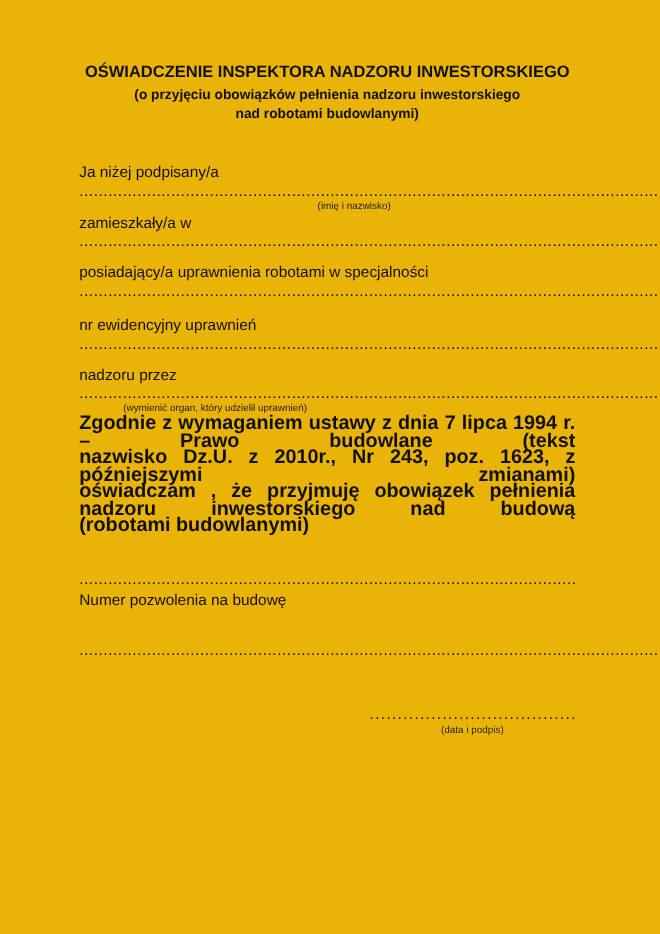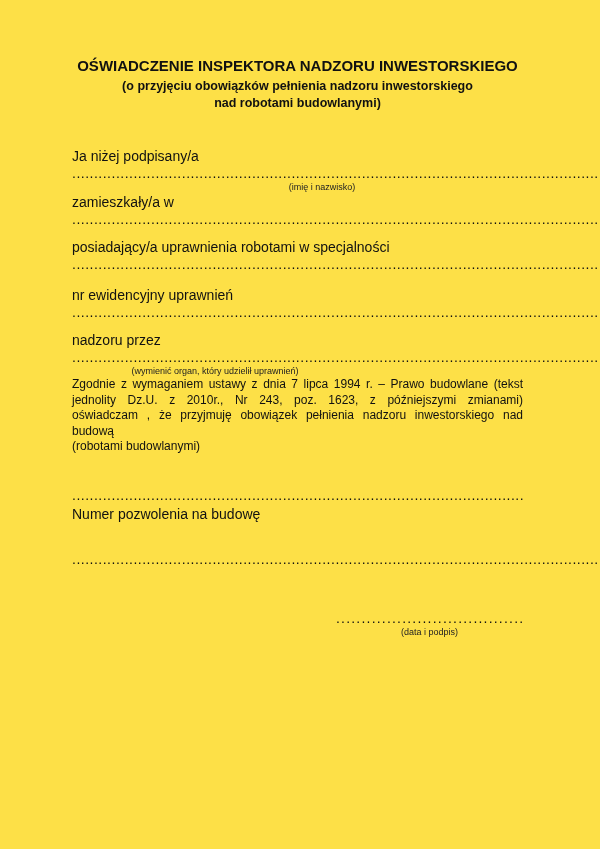--- a/index.html
+++ b/index.html
@@ -3,21 +3,21 @@
 <meta charset="utf-8">
 <style>
   html, body {
     margin: 0;
     padding: 0;
     background: #ffffff;
   }
   .page {
     width: 600px;
     height: 849px;
-    background: #fde047;
+    background: #eab308;
     color: #111111;
     font-family: "Liberation Sans", "DejaVu Sans", sans-serif;
     overflow: hidden;
     box-sizing: border-box;
   }
   .content {
     padding: 0 77px 0 72px;
   }
   .title-block {
     padding-top: 57px;
@@ -51,33 +51,34 @@
     white-space: nowrap;
     letter-spacing: 0.5px;
     font-size: 14px;
   }
   .caption {
     font-size: 9px;
     line-height: 11px;
     color: #222222;
   }
   .caption-name   { margin-left: 150px; width: 200px; text-align: center; }
-  .caption-organ  { margin-left: 40px;  width: 206px; text-align: center; }
+  .caption-organ  { margin-left: 40px;  width: 206px; text-align: left; }
   .caption-object { text-align: center; }
 
   .row-1 { margin-top: 36px; }
   .row-2 { margin-top: 1px; }
   .row-3 { margin-top: 11px; }
   .row-4 { margin-top: 14px; }
   .row-5 { margin-top: 11px; }
 
   .statement {
     margin-top: 0;
-    font-size: 12px;
+    font-size: 18px;
     line-height: 15.5px;
+    font-weight: bold;
   }
   .statement .jline {
     text-align: justify;
     text-align-last: justify;
   }
 
   .dotline {
     margin-top: 32px;
     font-size: 14px;
     line-height: 16px;
@@ -141,21 +142,21 @@
     </div>
 
     <div class="frow row-5">
       <span class="label">nadzoru przez</span>
       <span class="dots">........................................................................................................................................................................................................</span>
     </div>
     <div class="caption caption-organ">(wymienić organ, który udzielił uprawnień)</div>
 
     <div class="statement">
       <div class="jline">Zgodnie z wymaganiem ustawy z dnia 7 lipca 1994 r. – Prawo budowlane (tekst</div>
-      <div class="jline">jednolity Dz.U. z 2010r., Nr 243, poz. 1623, z późniejszymi zmianami)</div>
+      <div class="jline">nazwisko Dz.U. z 2010r., Nr 243, poz. 1623, z późniejszymi zmianami)</div>
       <div class="jline">oświadczam , że przyjmuję obowiązek pełnienia nadzoru inwestorskiego nad budową</div>
       <div>(robotami budowlanymi)</div>
     </div>
 
     <div class="dotline">........................................................................................................................................................................................................</div>
 
     <div class="frow row-permit">
       <span class="label">Numer pozwolenia na budowę</span>
       <span class="dots">........................................................................................................................................................................................................</span>
     </div>

